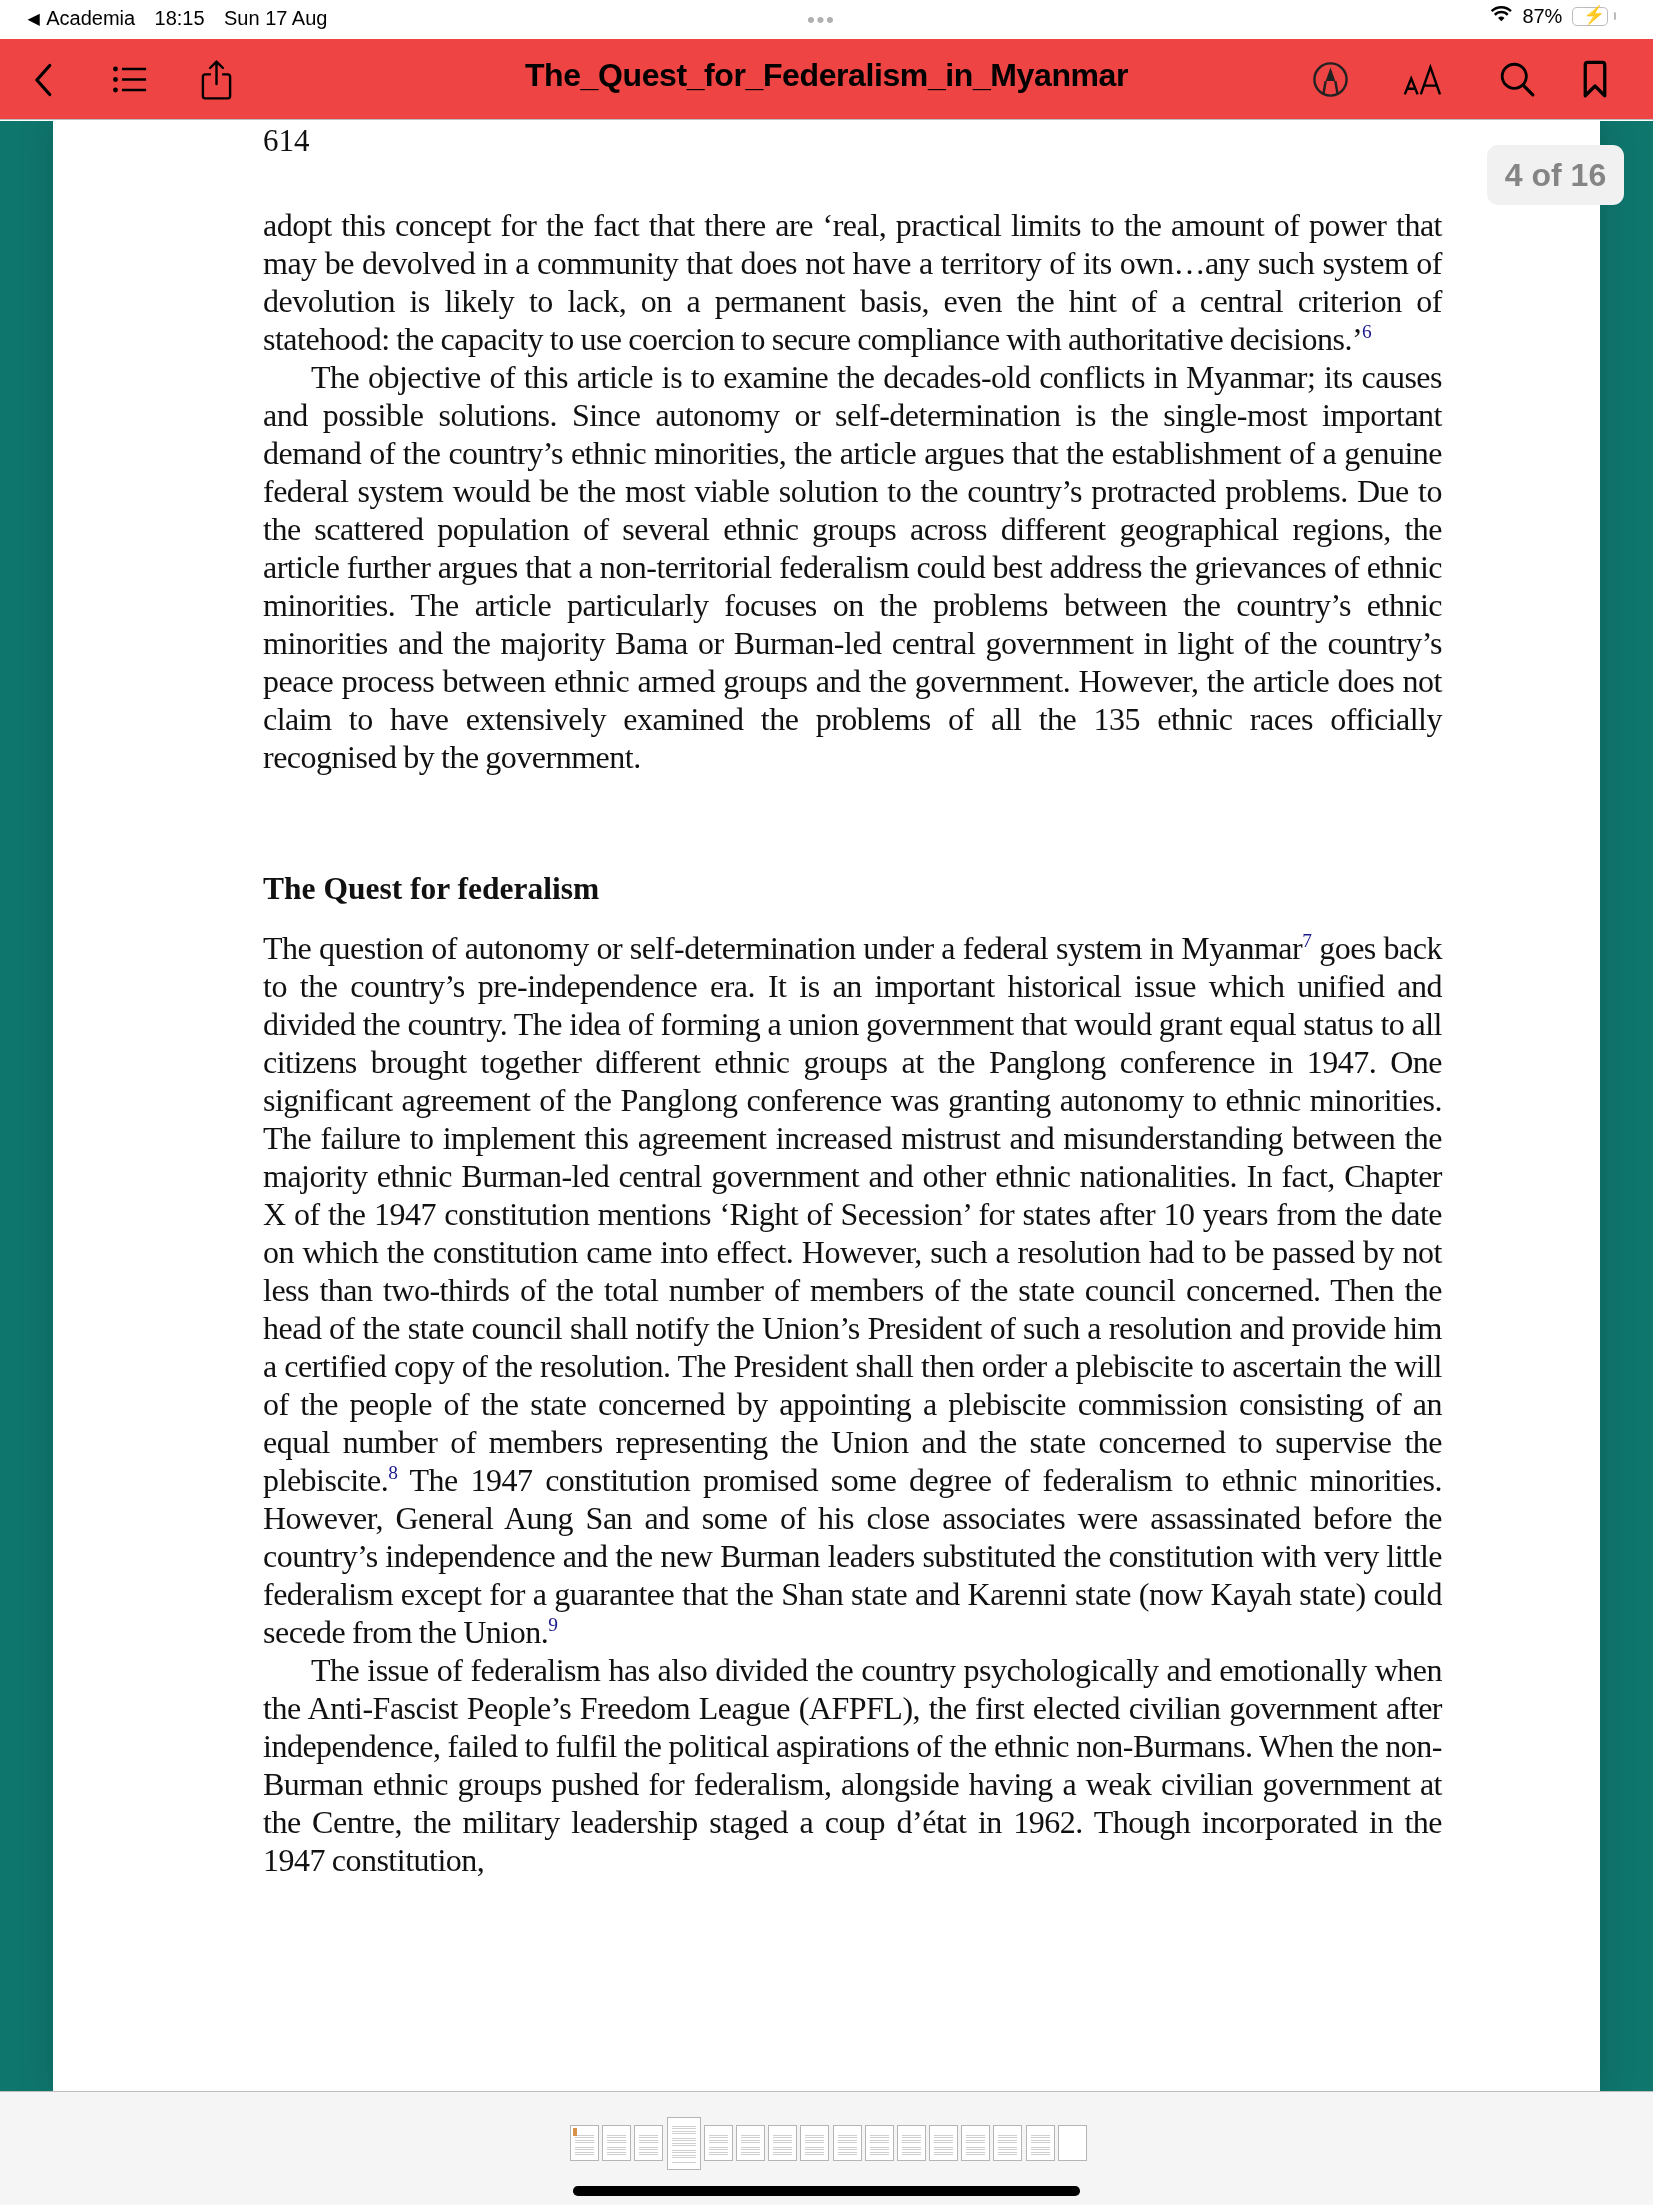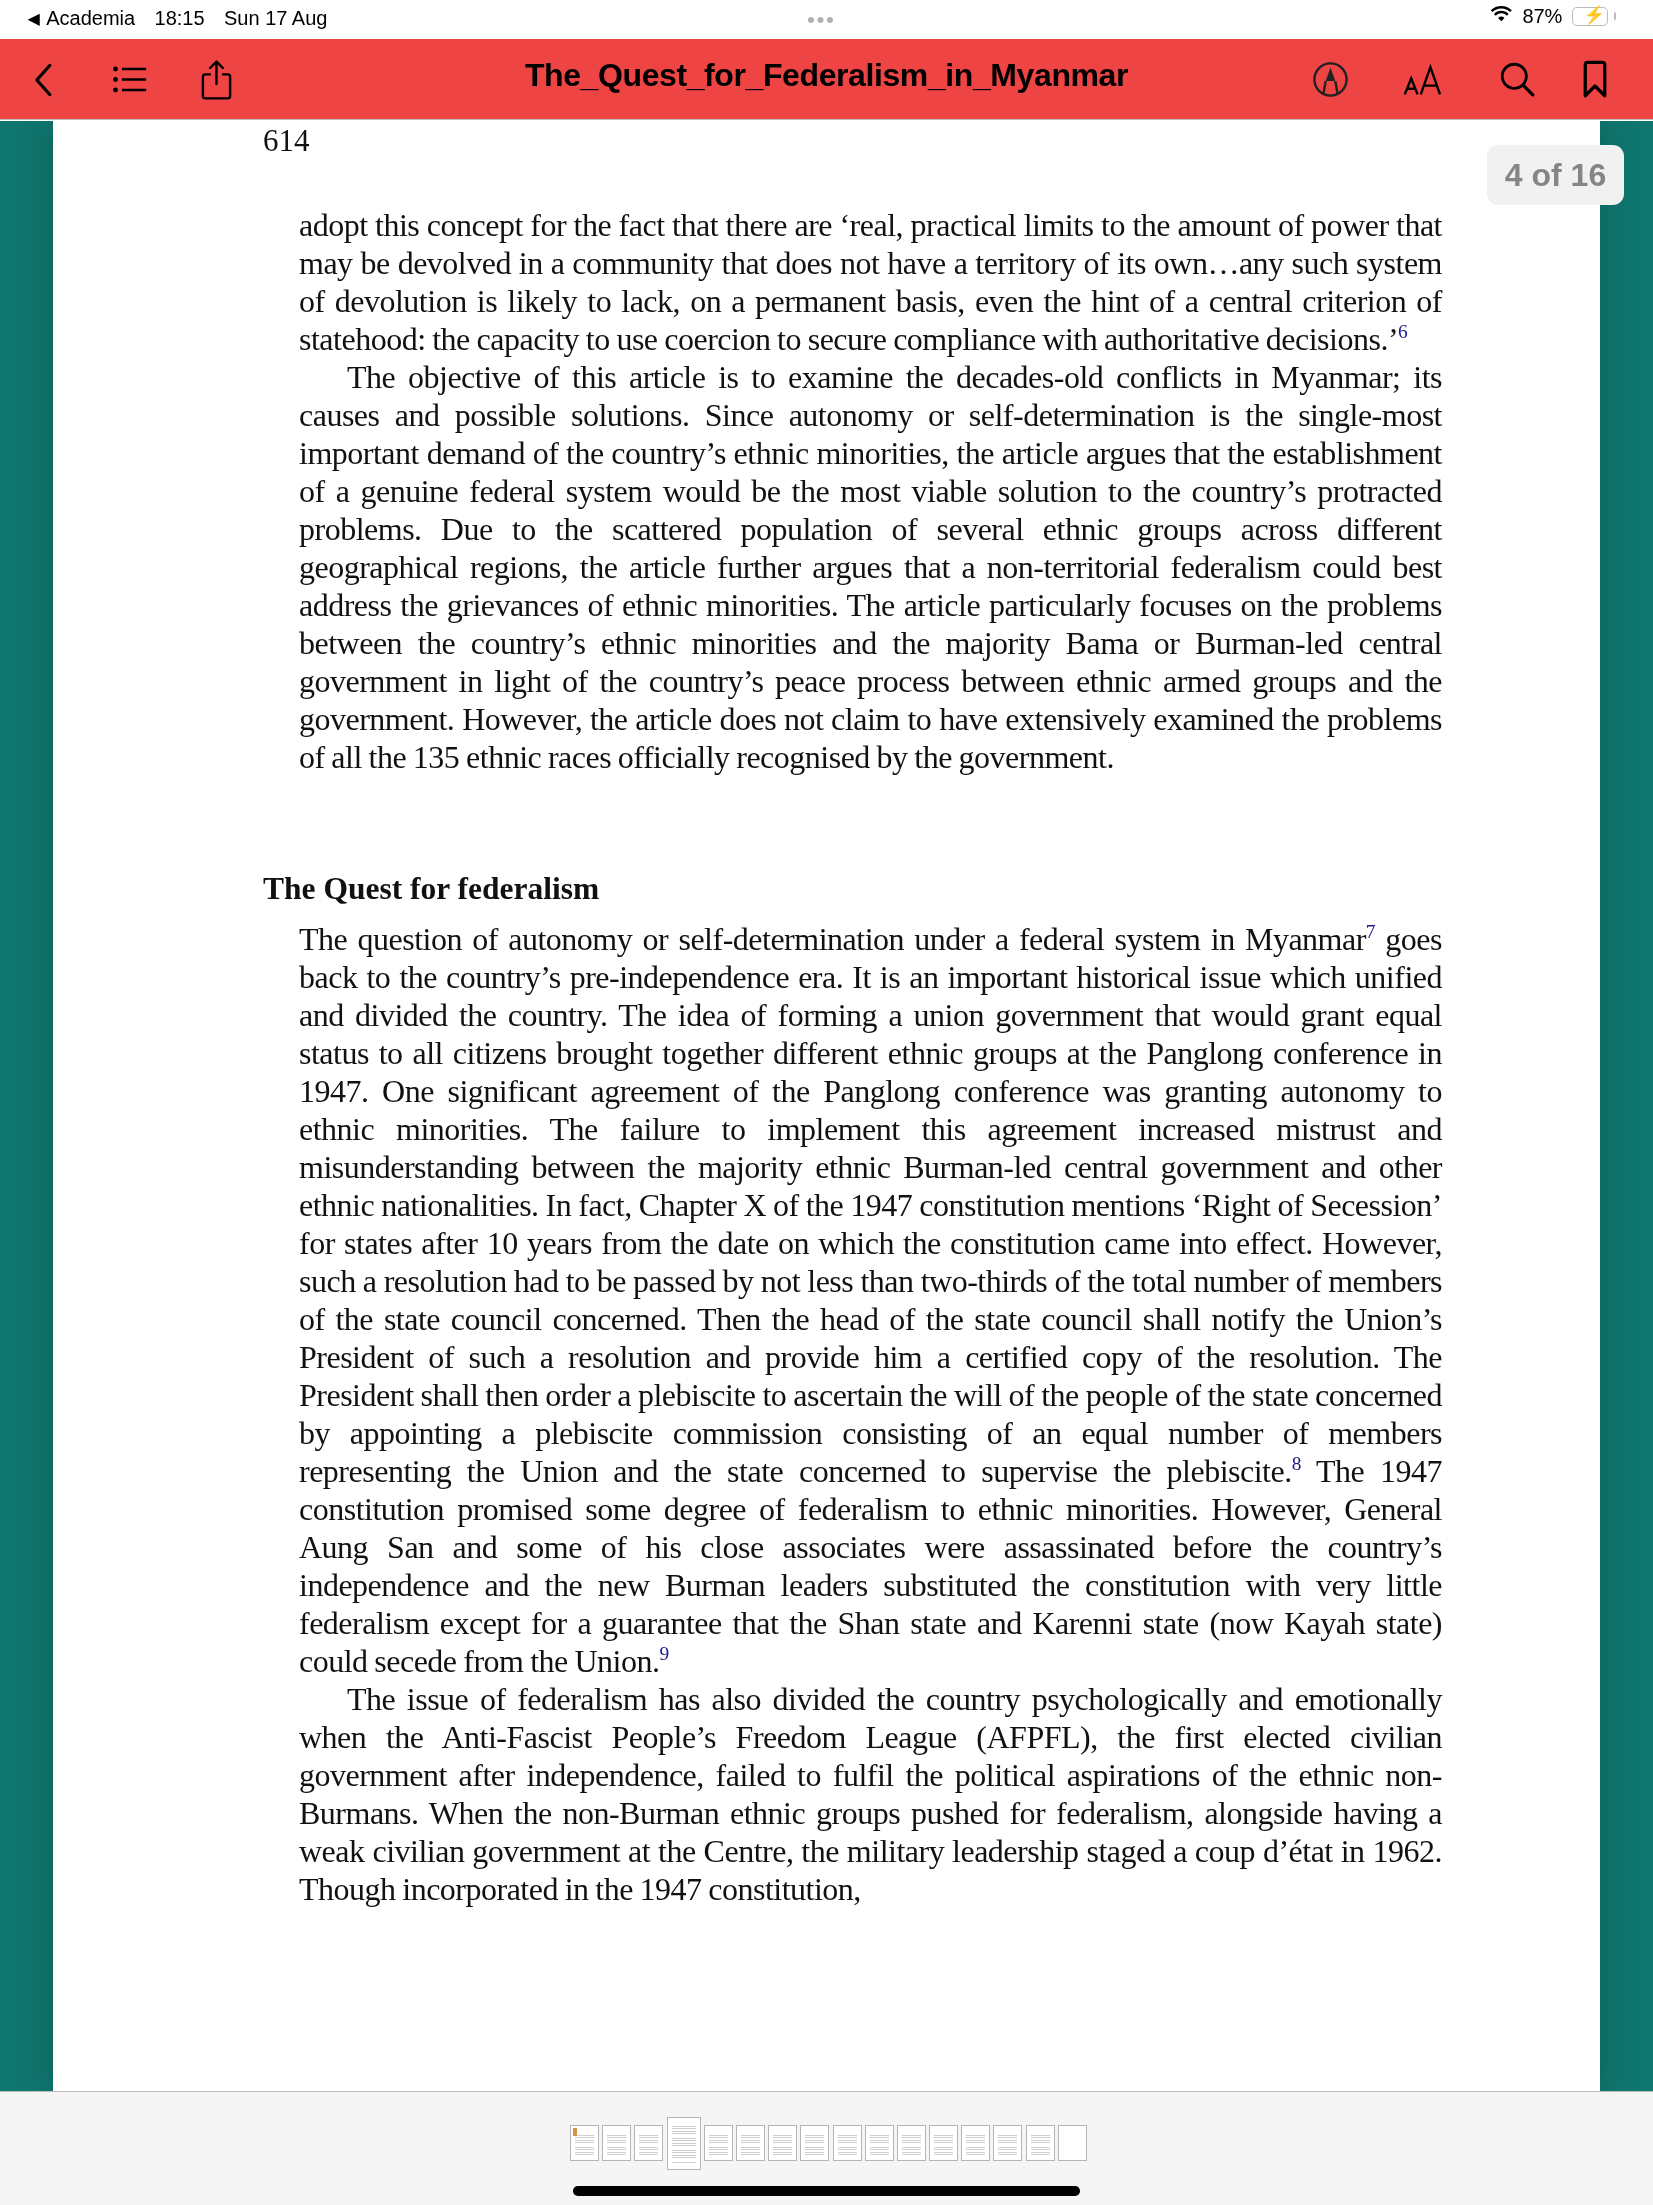--- a/index.html
+++ b/index.html
@@ -25,24 +25,24 @@
 
   
   .viewer { position: absolute; left: 0; top: 121px; width: 1653px; height: 1970px; background: #0f766e; overflow: hidden; }
   .page { position: absolute; left: 53px; top: 0; width: 1547px; height: 1970px; background: #fff; box-shadow: -14.5px 0 24px rgba(0,0,0,0.08), 14.5px 0 24px rgba(0,0,0,0.08); }
 
   .page-content { position: absolute; left: 210px; top: 0; width: 1179px; font-family: "Liberation Serif", serif; color: #111; }
   .running-head { position: relative; height: 66px; font-size: 31px; }
   .running-head .pno { position: absolute; left: 0; top: 1.6px; }
   .running-head .author { position: absolute; left: 0; width: 100%; top: 1.6px; text-align: center; font-style: italic; }
 
-  .para { font-size: 32px; line-height: 38px; text-align: justify; text-align-last: left; letter-spacing: -0.5px; word-spacing: -0.8px; transform-origin: left top; margin-left: 36px; }
+  .para { font-size: 32px; line-height: 38px; text-align: justify; text-align-last: left; letter-spacing: -0.5px; word-spacing: -0.8px; transform-origin: left top; }
   .para.indent { text-indent: 48px; }
   .sup { font-size: 19.4px; vertical-align: super; color: #1a1a8c; line-height: 0; }
-  .heading { font-size: 31.5px; font-weight: bold; margin-top: 95px; margin-bottom: 13px; }
+  .heading { font-size: 31.5px; font-weight: bold; margin-top: 95px; margin-bottom: 22px; }
   .first-block { margin-top: 19.4px; }
 
   .page-counter { position: absolute; left: 1487px; top: 145px; width: 137px; height: 60px; background: #f1f1f1; border-radius: 11.3px; color: #858585; font-size: 32px; font-weight: bold; display: flex; align-items: center; justify-content: center; }
 
   
   .bottom-bar { position: absolute; left: 0; top: 2091px; width: 1653px; height: 115px; background: #f5f5f5; border-top: 1.6px solid #bdbdbd; }
   .thumbs { position: absolute; left: 570px; top: 22.6px; display: flex; align-items: center; gap: 3.2px; height: 57px; }
   .thumb { width: 29px; height: 36px; background: #fff; border: 1.2px solid #b5b5b5; position: relative; overflow: hidden; }
   .thumb .lines { position: absolute; left: 4px; right: 4px; top: 4.8px; bottom: 4.8px; background: repeating-linear-gradient(#fff 0 1.6px, #cfcfcf 1.6px 2.4px); }
   .thumb.current { width: 34px; height: 53px; }

